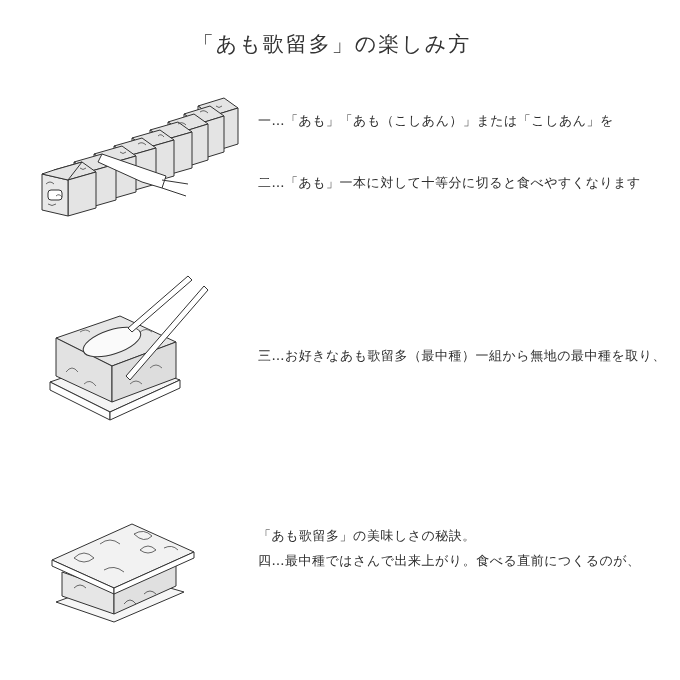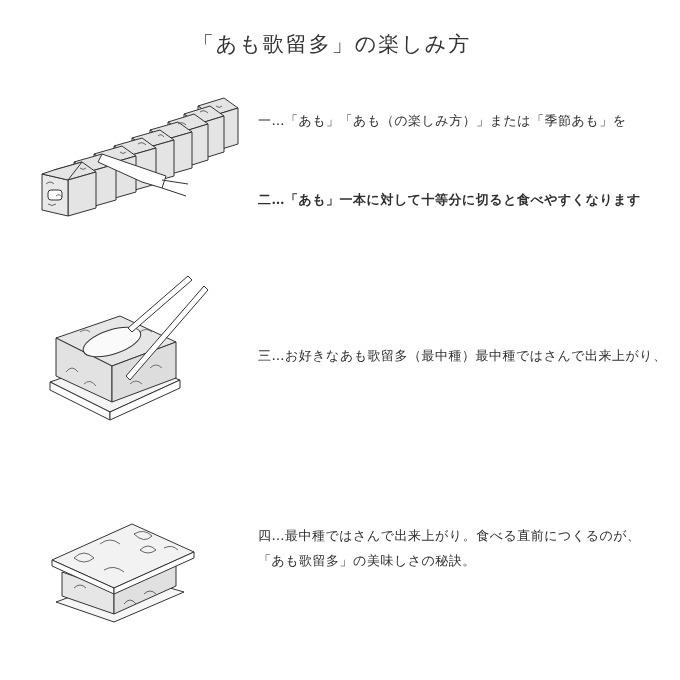--- a/index.html
+++ b/index.html
@@ -105,24 +105,24 @@
     </g>
 
     <g stroke="#333" stroke-width="1" fill="#fff">
       <polygon points="74,62 138,84 134,96 114,90 70,70"></polygon>
       <path d="M134,88 l26,4 M134,96 l24,8" fill="none"></path>
     </g>
   </svg>
 </div>
 
 <div class="step-text" style="top:108px;">
-  <p>一…「あも」「あも（の楽しみ方）」または「季節あも」を</p>
+  <p>一…「あも」「あも（こしあん）」または「こしあん」を</p>
 </div>
 
-<div class="step-text" style="top:187px;font-weight:bold;">
+<div class="step-text" style="top:170px;">
   <p>二…「あも」一本に対して十等分に切ると食べやすくなります</p>
 </div>
 
 <div class="illus" style="left:40px; top:272px;">
   <svg width="170" height="165" viewBox="0 0 170 165">
     <g stroke="#333" stroke-width="1" fill="#e6e6e6" stroke-linejoin="round">
 
       <polygon points="10,110 70,140 140,108 80,86" fill="#f4f4f4"></polygon>
       <polygon points="10,110 70,140 70,148 10,118" fill="#fff"></polygon>
       <polygon points="70,140 140,108 140,116 70,148" fill="#fff"></polygon>
@@ -138,21 +138,21 @@
     </g>
 
     <g stroke="#333" stroke-width="1" fill="#fff">
       <polygon points="88,56 148,4 152,8 92,60"></polygon>
       <polygon points="86,104 164,14 168,18 90,108"></polygon>
     </g>
   </svg>
 </div>
 
 <div class="step-text" style="top:343px;">
-  <p>三…お好きなあも歌留多（最中種）最中種ではさんで出来上がり、</p>
+  <p>三…お好きなあも歌留多（最中種）一組から無地の最中種を取り、</p>
 </div>
 
 <div class="illus" style="left:44px; top:498px;">
   <svg width="160" height="125" viewBox="0 0 160 125">
     <g stroke="#333" stroke-width="1" stroke-linejoin="round">
 
       <polygon points="12,104 70,124 140,94 84,78" fill="#f6f6f6"></polygon>
 
       <polygon points="18,74 70,92 70,116 18,98" fill="#e6e6e6"></polygon>
       <polygon points="70,92 132,64 132,88 70,116" fill="#e0e0e0"></polygon>
@@ -163,15 +163,15 @@
     </g>
     <g stroke="#444" stroke-width="0.8" fill="none">
       <path d="M30,60 q10,-10 20,0 q-10,8 -20,0 M56,46 q10,-8 20,0 M90,36 q10,-6 18,2 q-8,8 -18,-2"></path>
       <path d="M96,52 q8,-8 16,0 q-8,6 -16,0 M120,50 q8,-4 14,2 M60,72 q10,-6 20,2"></path>
       <path d="M80,106 q6,-8 12,0 M100,96 q6,-6 12,0 M30,90 q6,-6 12,0"></path>
     </g>
   </svg>
 </div>
 
 <div class="step-text" style="top:523px;">
+  <p>「あも歌留多」の美味しさの秘訣。</p>
   <p>四…最中種ではさんで出来上がり。食べる直前につくるのが、</p>
-  <p>「あも歌留多」の美味しさの秘訣。</p>
 </div>
 
 </body></html>

